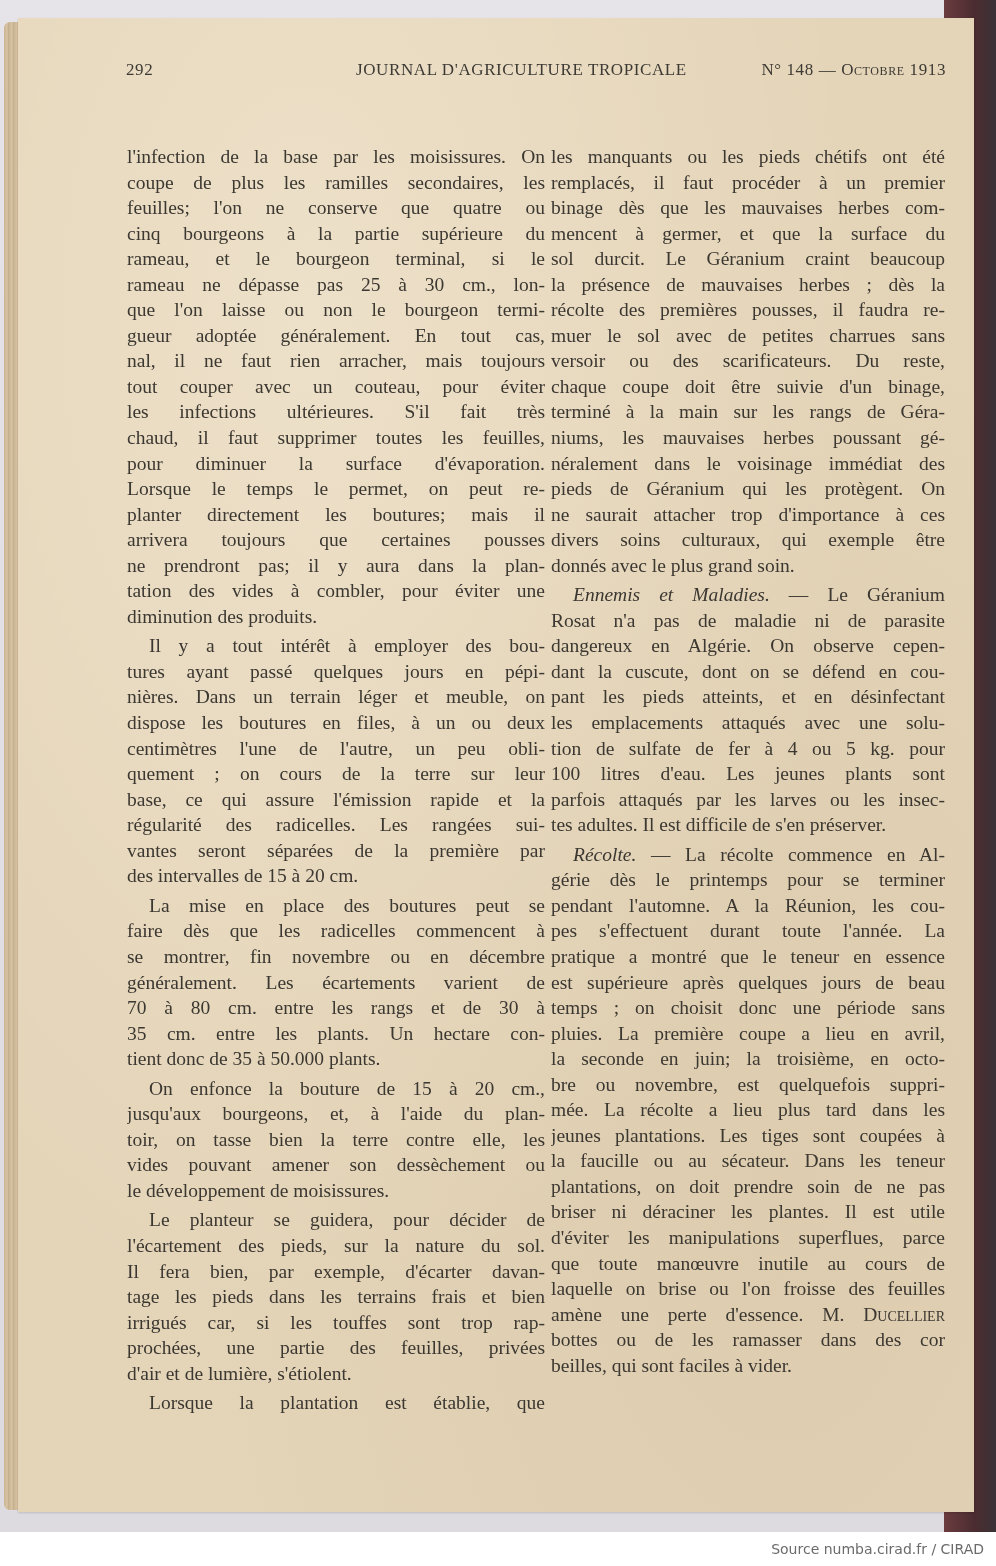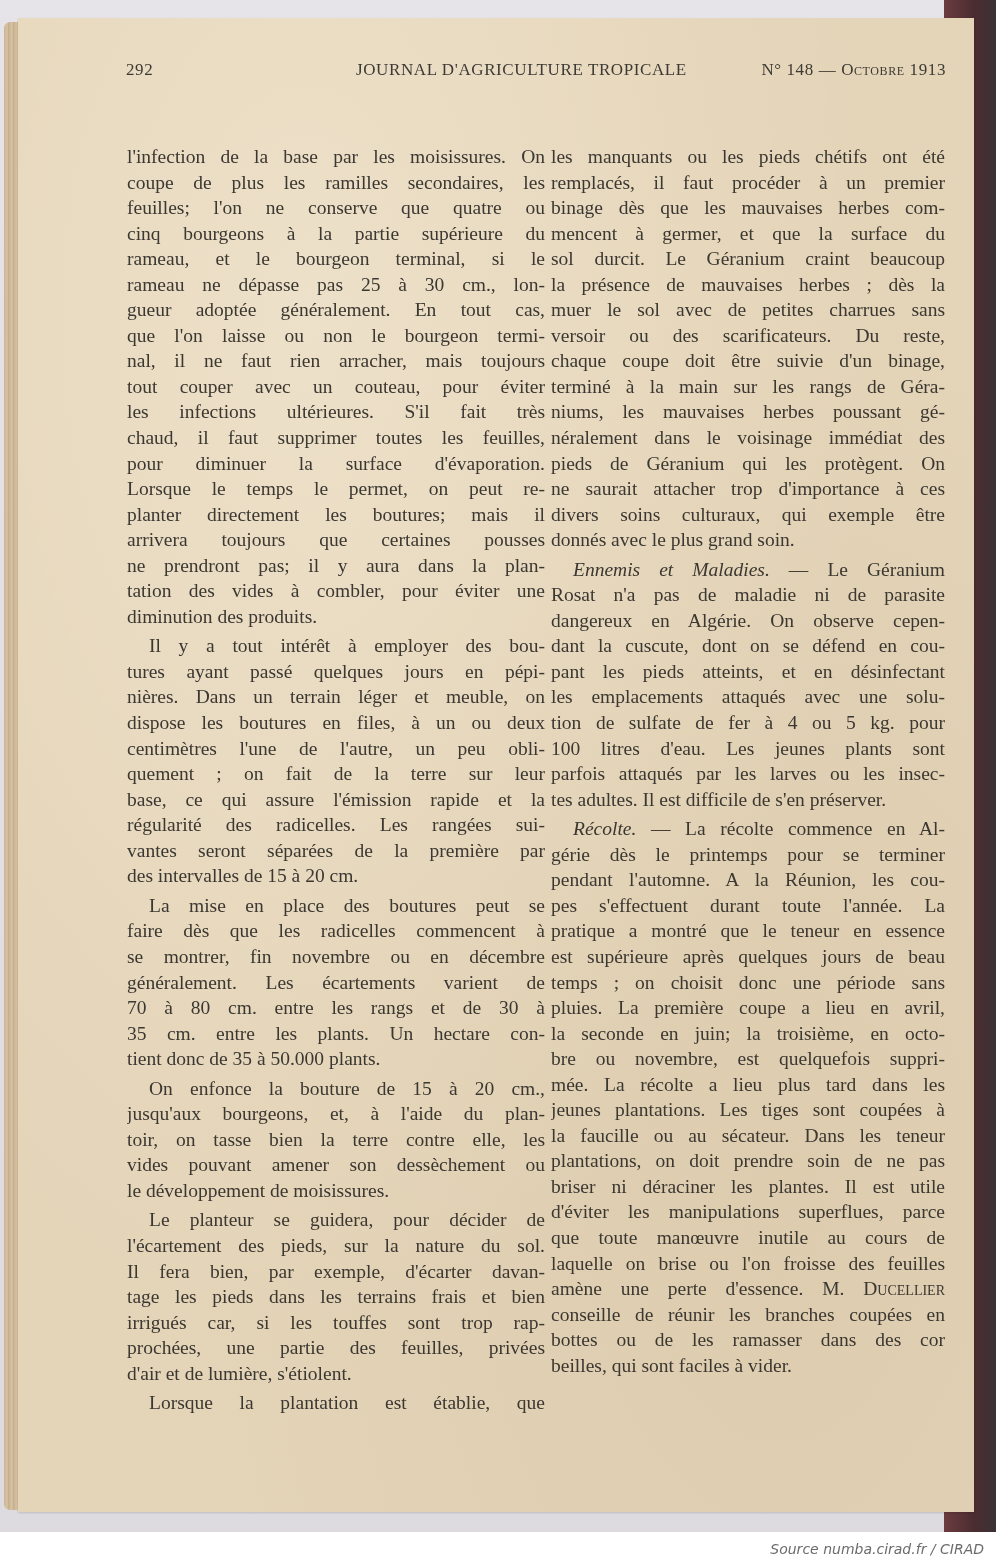--- a/index.html
+++ b/index.html
@@ -43,21 +43,21 @@
   }
   .col-left { left: 127px; width: 418px; }
   .col-right { left: 551px; width: 394px; }
   .line { display: block; white-space: nowrap; text-align: justify; text-align-last: justify; height: 25.55px; overflow: hidden; }
   .line.last { text-align-last: left; }
   .indent { padding-left: 22px; }
   .para-gap { height: 4px; }
   .italic { font-style: italic; }
   .source {
     position: absolute; right: 12px; top: 1541px;
-    font-family: "DejaVu Sans", sans-serif; font-size: 14px; color: #6b6b6b; font-style: italic;
+    font-family: "DejaVu Sans", sans-serif; font-size: 14px; color: #6b6b6b;
   }
 </style>
 </head>
 <body>
 
 <div class="backdrop"></div>
 <div class="cover-right"></div>
 <div class="page-stack"></div>
 
 <div class="page">
@@ -69,40 +69,40 @@
   <span class="rh-issue"><span>N° 148 —</span> <span class="smallcaps">Octobre</span> <span>1913</span></span>
 </div>
 
 <div class="col col-left" id="col-left">
     <span class="line">l'infection de la base par les moisissures. On</span>
     <span class="line">coupe de plus les ramilles secondaires, les</span>
     <span class="line">feuilles; l'on ne conserve que quatre ou</span>
     <span class="line">cinq bourgeons à la partie supérieure du</span>
     <span class="line">rameau, et le bourgeon terminal, si le</span>
     <span class="line">rameau ne dépasse pas 25 à 30 cm., lon-</span>
+    <span class="line">que l'on laisse ou non le bourgeon termi-</span>
     <span class="line">gueur adoptée généralement. En tout cas,</span>
-    <span class="line">que l'on laisse ou non le bourgeon termi-</span>
     <span class="line">nal, il ne faut rien arracher, mais toujours</span>
     <span class="line">tout couper avec un couteau, pour éviter</span>
     <span class="line">les infections ultérieures. S'il fait très</span>
     <span class="line">chaud, il faut supprimer toutes les feuilles,</span>
     <span class="line">pour diminuer la surface d'évaporation.</span>
     <span class="line">Lorsque le temps le permet, on peut re-</span>
     <span class="line">planter directement les boutures; mais il</span>
     <span class="line">arrivera toujours que certaines pousses</span>
     <span class="line">ne prendront pas; il y aura dans la plan-</span>
     <span class="line">tation des vides à combler, pour éviter une</span>
     <span class="line last">diminution des produits.</span>
     <span class="para-gap" style="display: block;"></span>
     <span class="line indent">Il y a tout intérêt à employer des bou-</span>
     <span class="line">tures ayant passé quelques jours en pépi-</span>
     <span class="line">nières. Dans un terrain léger et meuble, on</span>
     <span class="line">dispose les boutures en files, à un ou deux</span>
     <span class="line">centimètres l'une de l'autre, un peu obli-</span>
-    <span class="line">quement ; on fait de la terre sur leur</span>
+    <span class="line">quement ; on cours de la terre sur leur</span>
     <span class="line">base, ce qui assure l'émission rapide et la</span>
     <span class="line">régularité des radicelles. Les rangées sui-</span>
     <span class="line">vantes seront séparées de la première par</span>
     <span class="line last">des intervalles de 15 à 20 cm.</span>
     <span class="para-gap" style="display: block;"></span>
     <span class="line indent">La mise en place des boutures peut se</span>
     <span class="line">faire dès que les radicelles commencent à</span>
     <span class="line">se montrer, fin novembre ou en décembre</span>
     <span class="line">généralement. Les écartements varient de</span>
     <span class="line">70 à 80 cm. entre les rangs et de 30 à</span>
@@ -125,20 +125,21 @@
     <span class="para-gap" style="display: block;"></span>
     <span class="line indent">Lorsque la plantation est établie, que</span>
   </div>
 <div class="col col-right" id="col-right">
     <span class="line">les manquants ou les pieds chétifs ont été</span>
     <span class="line">remplacés, il faut procéder à un premier</span>
     <span class="line">binage dès que les mauvaises herbes com-</span>
     <span class="line">mencent à germer, et que la surface du</span>
     <span class="line">sol durcit. Le Géranium craint beaucoup</span>
     <span class="line">la présence de mauvaises herbes ; dès la</span>
+    <span class="line">récolte des premières pousses, il faudra re-</span>
     <span class="line">muer le sol avec de petites charrues sans</span>
     <span class="line">versoir ou des scarificateurs. Du reste,</span>
     <span class="line">chaque coupe doit être suivie d'un binage,</span>
     <span class="line">terminé à la main sur les rangs de Géra-</span>
     <span class="line">niums, les mauvaises herbes poussant gé-</span>
     <span class="line">néralement dans le voisinage immédiat des</span>
     <span class="line">pieds de Géranium qui les protègent. On</span>
     <span class="line">ne saurait attacher trop d'importance à ces</span>
     <span class="line">divers soins culturaux, qui exemple être</span>
     <span class="line last">donnés avec le plus grand soin.</span>
@@ -166,18 +167,17 @@
     <span class="line">bre ou novembre, est quelquefois suppri-</span>
     <span class="line">mée. La récolte a lieu plus tard dans les</span>
     <span class="line">jeunes plantations. Les tiges sont coupées à</span>
     <span class="line">la faucille ou au sécateur. Dans les teneur</span>
     <span class="line">plantations, on doit prendre soin de ne pas</span>
     <span class="line">briser ni déraciner les plantes. Il est utile</span>
     <span class="line">d'éviter les manipulations superflues, parce</span>
     <span class="line">que toute manœuvre inutile au cours de</span>
     <span class="line">laquelle on brise ou l'on froisse des feuilles</span>
     <span class="line"><span>amène une perte d'essence. M. </span><span class="smallcaps">Ducellier</span></span>
-    <span class="line">conseille de réunir les branches coupées en</span>
     <span class="line">bottes ou de les ramasser dans des cor</span>
     <span class="line last">beilles, qui sont faciles à vider.</span>
   </div>
 
 <div class="source">Source numba.cirad.fr / CIRAD</div>
 
 </body></html>

